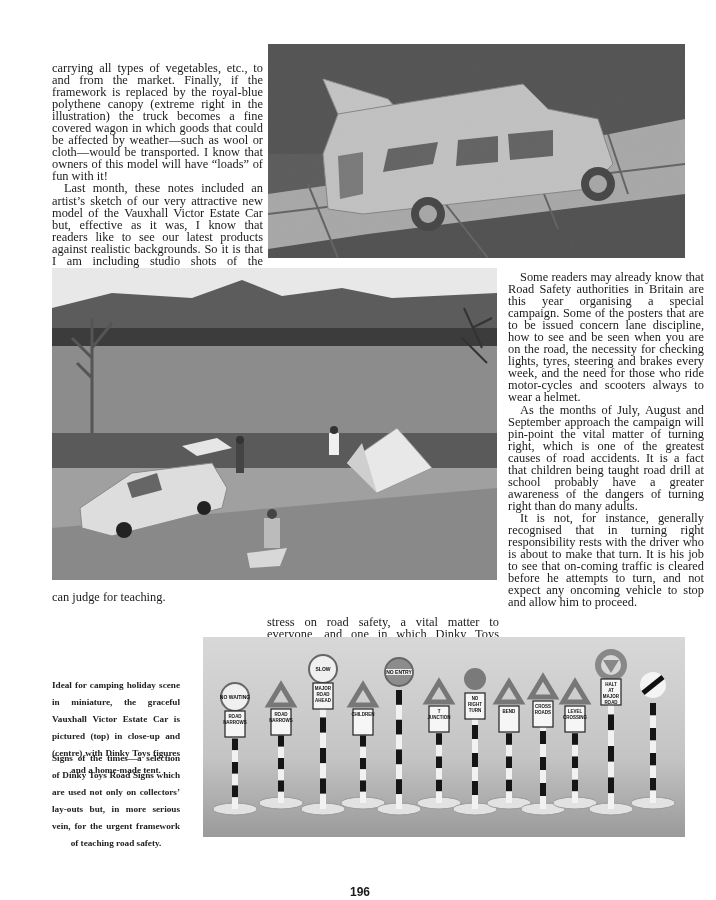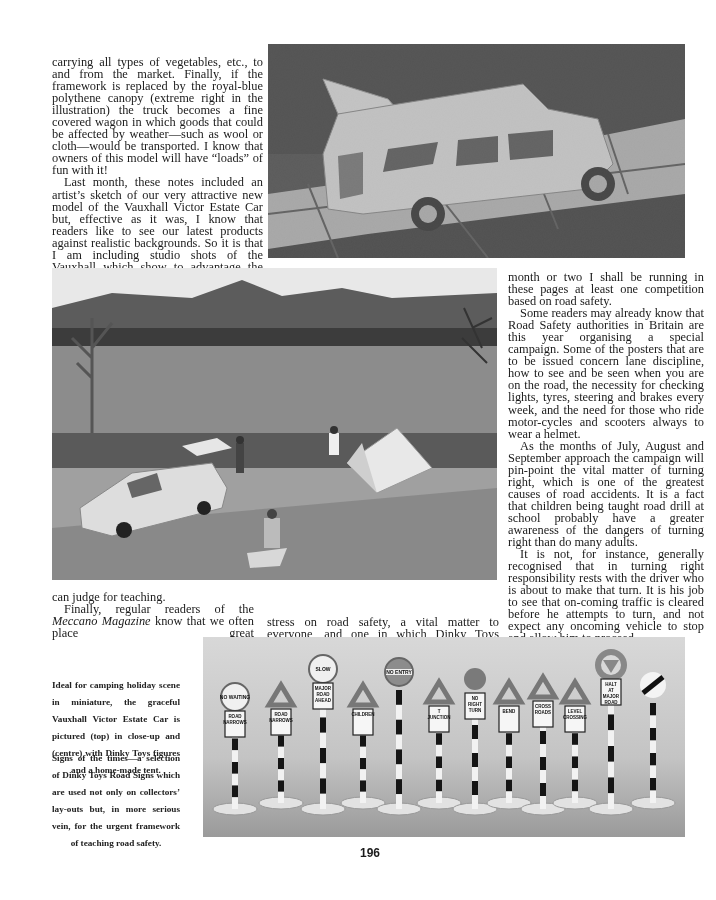--- a/index.html
+++ b/index.html
@@ -5,29 +5,29 @@
   html, body { margin: 0; padding: 0; background: #ffffff; }
   body { width: 716px; height: 900px; position: relative; overflow: hidden;
          font-family: "Liberation Serif", "DejaVu Serif", serif; color: #1a1a1a; }
   .col { position: absolute; font-size: 12.4px; line-height: 12.05px; text-align: justify; }
   .col p { margin: 0; }
   .col p.ind { text-indent: 12px; }
   .col p.last { text-align-last: justify; }
   .photo { position: absolute; overflow: hidden; background: #777; }
   .caption { position: absolute; font-size: 9.2px; line-height: 17px; font-weight: bold;
              text-align: justify; text-align-last: center; color: #222; }
-  .pagenum { position: absolute; left: 340px; top: 846px; width: 40px; text-align: right;
+  .pagenum { position: absolute; left: 340px; top: 885px; width: 40px; text-align: center;
              font-family: "Liberation Sans", "DejaVu Sans", sans-serif; font-weight: bold; font-size: 12px; }
   i { font-style: italic; }
   svg text { font-family: "Liberation Sans", "DejaVu Sans", sans-serif; font-weight: bold; }
 </style>
 </head>
 <body>
 
-<div class="col" style="left:52px; top:56px; width:211px;font-family:Liberation Serif, serif;">
+<div class="col" style="left:52px; top:62px; width:211px;font-family:Liberation Serif, serif;">
   <p class="last" style="text-align-last:left;">carrying all types of vegetables, etc., to and from the market. Finally, if the framework is replaced by the royal-blue polythene canopy (extreme right in the illustration) the truck becomes a fine covered wagon in which goods that could be affected by weather—such as wool or cloth—would be transported. I know that owners of this model will have “loads” of fun with it!</p>
   <p class="ind last">Last month, these notes included an artist’s sketch of our very attractive new model of the Vauxhall Victor Estate Car but, effective as it was, I know that readers like to see our latest products against realistic backgrounds. So it is that I am including studio shots of the Vauxhall which show to advantage the neat lines of this useful car. Just how well it will fit into open-air layout schemes you</p>
 </div>
 
 <div class="photo" style="left:268px; top:44px; width:417px; height:214px;">
   <svg width="417" height="214" viewBox="0 0 417 214">
     <defs>
       <filter id="grain1">
           <feTurbulence type="fractalNoise" baseFrequency="0.9" numOctaves="2" result="n"></feTurbulence>
           <feColorMatrix type="saturate" values="0"></feColorMatrix>
@@ -79,29 +79,27 @@
       <circle cx="152" cy="240" r="7" fill="#222"></circle>
     <rect x="184" y="175" width="8" height="30" fill="#444"></rect>
       <circle cx="188" cy="172" r="4" fill="#333"></circle>
     <rect x="212" y="250" width="16" height="30" fill="#bbb"></rect>
       <circle cx="220" cy="246" r="5" fill="#444"></circle>
     <path d="M195 285 L235 280 L228 298 L198 300 Z" fill="#d8d8d8"></path>
   </svg>
 </div>
 
 <div class="col" style="left:508px; top:271px; width:196px;">
-  <p>month or two I shall be running in these pages at least one competition based on road safety.</p>
   <p class="ind">Some readers may already know that Road Safety authorities in Britain are this year organising a special campaign. Some of the posters that are to be issued concern lane discipline, how to see and be seen when you are on the road, the necessity for checking lights, tyres, steering and brakes every week, and the need for those who ride motor-cycles and scooters always to wear a helmet.</p>
   <p class="ind">As the months of July, August and September approach the campaign will pin-point the vital matter of turning right, which is one of the greatest causes of road accidents. It is a fact that children being taught road drill at school probably have a greater awareness of the dangers of turning right than do many adults.</p>
   <p class="ind" style="text-align-last:left;">It is not, for instance, generally recognised that in turning right responsibility rests with the driver who is about to make that turn. It is his job to see that on-coming traffic is cleared before he attempts to turn, and not expect any oncoming vehicle to stop and allow him to proceed.</p>
 </div>
 
 <div class="col" style="left:52px; top:591px; width:202px;">
   <p>can judge for teaching.</p>
-  <p class="ind last"><span>Finally, regular readers of the </span><i>Meccano Magazine</i><span> know that we often place great</span></p>
 </div>
 
 <div class="col" style="left:267px; top:616px; width:232px;">
   <p class="last">stress on road safety, a vital matter to everyone, and one in which Dinky Toys models can play a part. In the next</p>
 </div>
 
 <div class="caption" style="left:52px; top:677px; width:128px;">Ideal for camping holiday scene in miniature, the graceful Vauxhall Victor Estate Car is pictured (top) in close-up and (centre) with Dinky Toys figures and a home-made tent.</div>
 <div class="caption" style="left:52px; top:750px; width:128px;">Signs of the times—a selection of Dinky Toys Road Signs which are used not only on collectors’ lay-outs but, in more serious vein, for the urgent framework of teaching road safety.</div>
 
 <div class="photo" style="left:203px; top:637px; width:482px; height:200px; background:#c9c9c9;">

